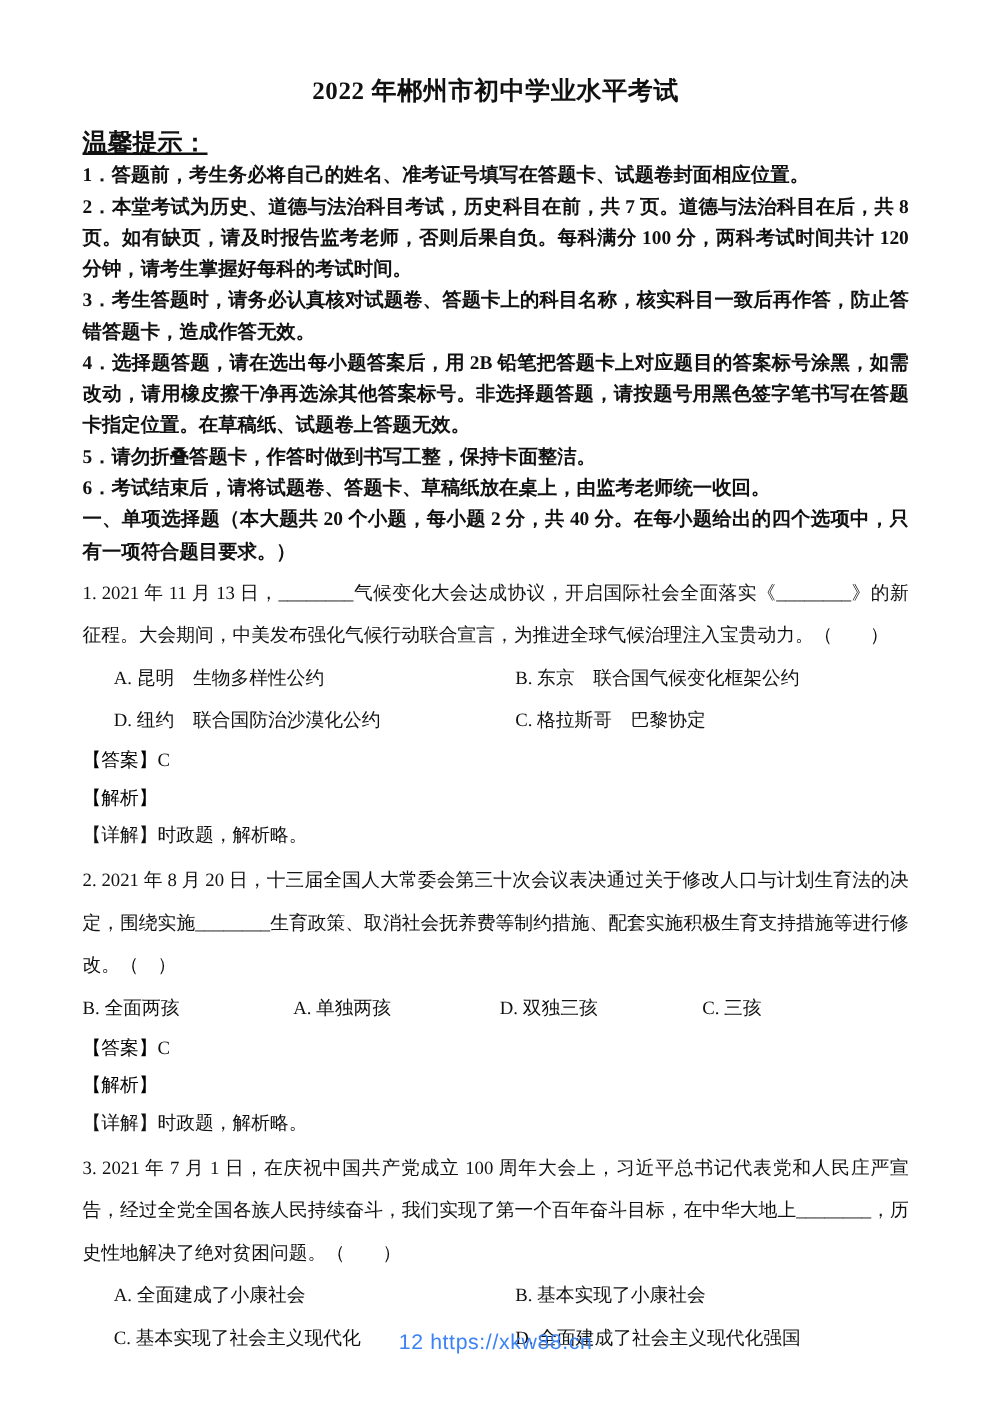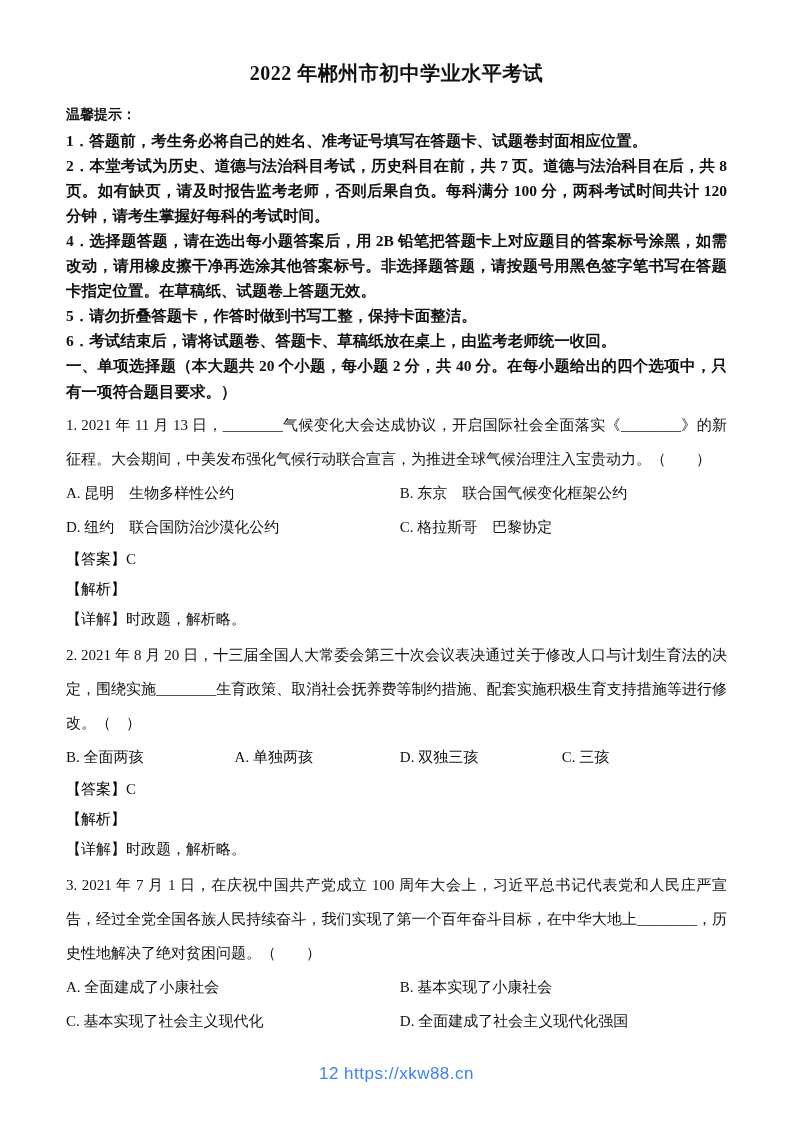--- a/index.html
+++ b/index.html
@@ -19,22 +19,23 @@
   .title {
     font-size:20px;
     line-height:30px;
     font-weight:bold;
     text-align:center;
     margin-bottom:14px;
     letter-spacing:0.5px;
   }
   .notice-heading {
     font-weight:bold;
-    font-size:14px;
+    font-size:20px;
     line-height:26px;
+    text-decoration:underline;
   }
   .notice-item {
     font-weight:bold;
     font-size:15.5px;
     line-height:25px;
     text-align:justify;
   }
   .section-heading {
     font-weight:bold;
     font-size:15.5px;
@@ -45,21 +46,21 @@
   .stem {
     font-size:15px;
     line-height:34px;
     text-align:justify;
   }
   .options {
     display:grid;
     font-size:15px;
     line-height:34px;
   }
-  .cols-2 { grid-template-columns:50.5% 49.5%; }
+  .cols-2 { grid-template-columns:50.5% 49.5%;margin-left:25px; }
   .cols-4 { grid-template-columns:25.5% 25% 24.5% 25%; }
   .answer-line {
     font-size:15px;
     line-height:30px;
   }
   .blue { color:#000000; }
   .footer {
     position:absolute;
     left:0; right:0; bottom:38px;
     text-align:center;
@@ -73,20 +74,21 @@
 <body>
 
 <div class="page">
 
   <h1 class="title">2022 年郴州市初中学业水平考试</h1>
 
   <div>
     <p class="notice-heading">温馨提示：</p>
     <p class="notice-item">1．答题前，考生务必将自己的姓名、准考证号填写在答题卡、试题卷封面相应位置。</p>
     <p class="notice-item">2．本堂考试为历史、道德与法治科目考试，历史科目在前，共 7 页。道德与法治科目在后，共 8 页。如有缺页，请及时报告监考老师，否则后果自负。每科满分 100 分，两科考试时间共计 120 分钟，请考生掌握好每科的考试时间。</p>
+    <p class="notice-item">3．考生答题时，请务必认真核对试题卷、答题卡上的科目名称，核实科目一致后再作答，防止答错答题卡，造成作答无效。</p>
     <p class="notice-item">4．选择题答题，请在选出每小题答案后，用 2B 铅笔把答题卡上对应题目的答案标号涂黑，如需改动，请用橡皮擦干净再选涂其他答案标号。非选择题答题，请按题号用黑色签字笔书写在答题卡指定位置。在草稿纸、试题卷上答题无效。</p>
     <p class="notice-item">5．请勿折叠答题卡，作答时做到书写工整，保持卡面整洁。</p>
     <p class="notice-item">6．考试结束后，请将试题卷、答题卡、草稿纸放在桌上，由监考老师统一收回。</p>
   </div>
 
   <p class="section-heading">一、单项选择题（本大题共 20 个小题，每小题 2 分，共 40 分。在每小题给出的四个选项中，只有一项符合题目要求。）</p>
 
   <div class="question">
     <p class="stem">1. 2021 年 11 月 13 日，________气候变化大会达成协议，开启国际社会全面落实《________》的新征程。大会期间，中美发布强化气候行动联合宣言，为推进全球气候治理注入宝贵动力。（　　）</p>
     <div class="options cols-2">

